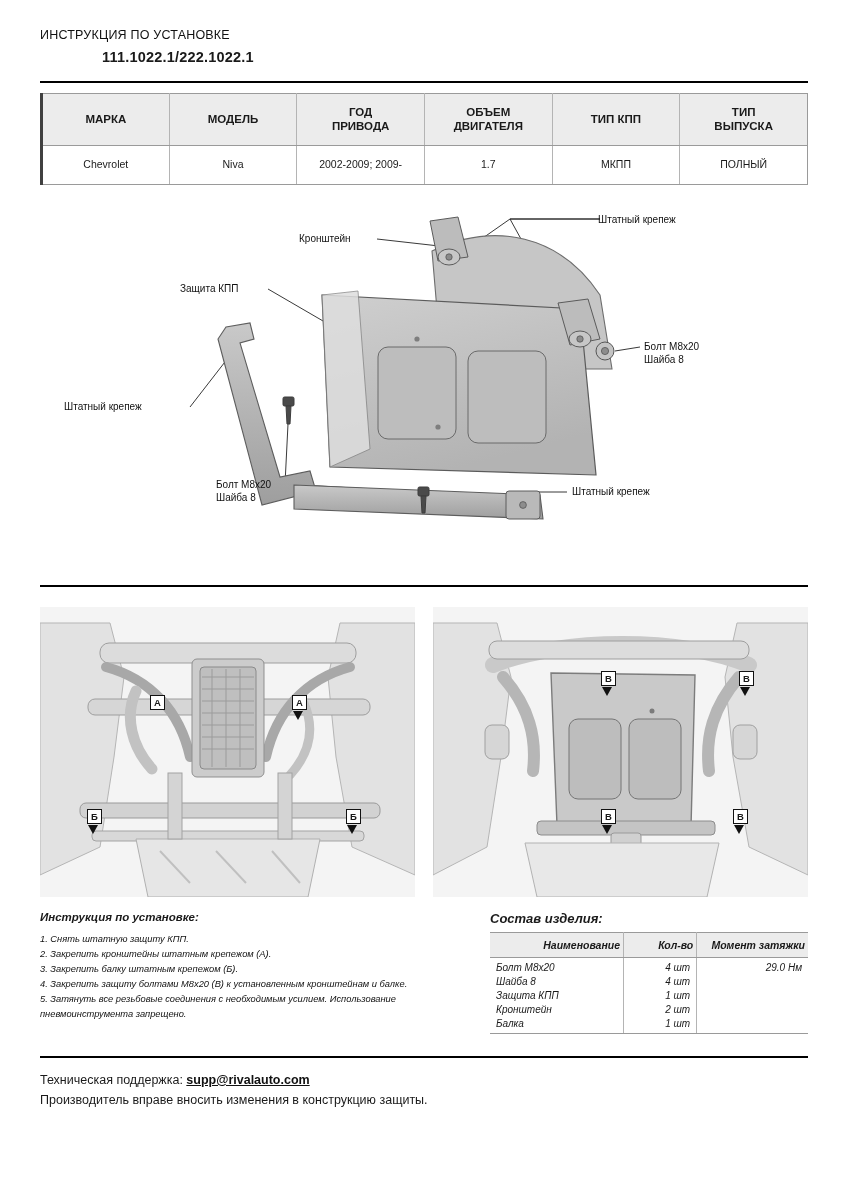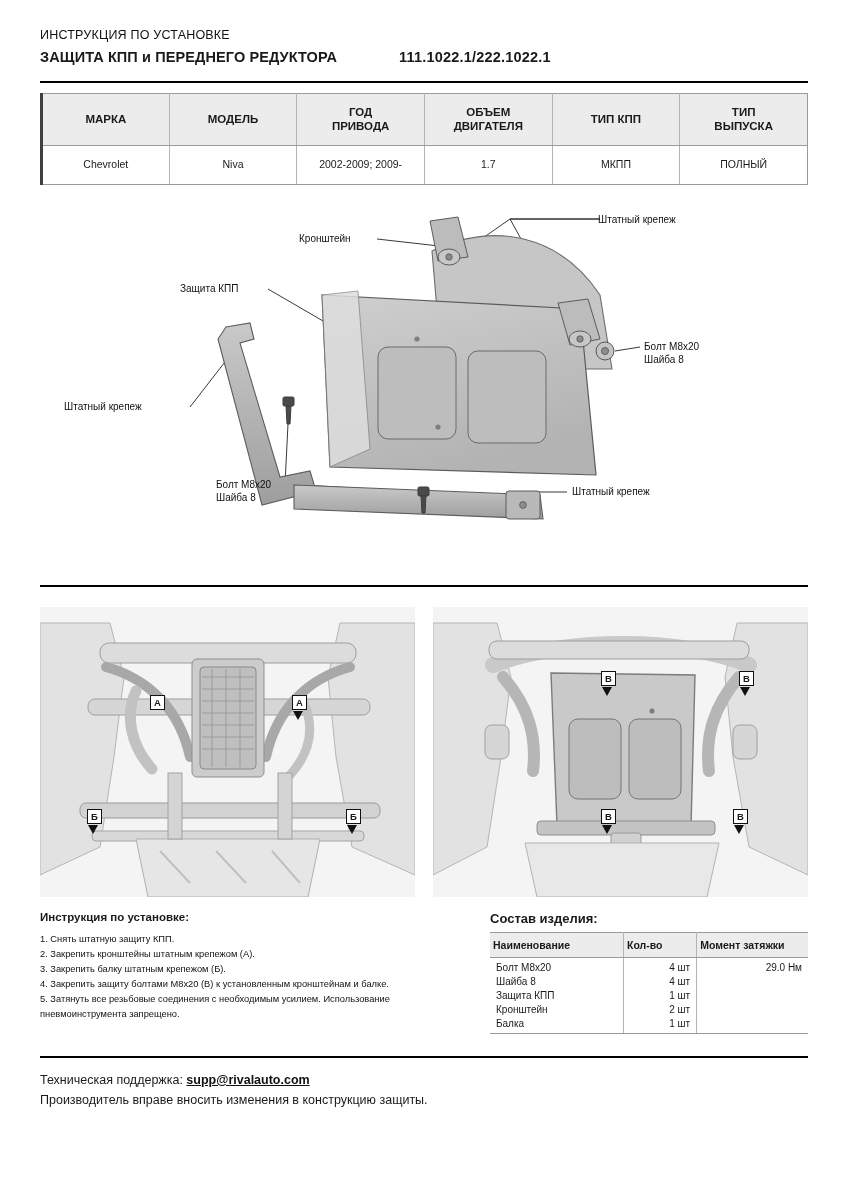--- a/index.html
+++ b/index.html
@@ -132,20 +132,21 @@
     width: 0; height: 0;
     border-left: 5px solid transparent;
     border-right: 5px solid transparent;
     border-top: 9px solid #111;
   }
 
   
   .bottom {
     display: flex;
     margin-top: 14px;
+    font-style: italic;
   }
   .instr { width: 440px; }
   .instr h4 {
     margin: 0 0 9px 0;
     font-size: 11.5px;
     font-weight: bold;
   }
   .instr p {
     margin: 0;
     font-size: 9.3px;
@@ -161,21 +162,21 @@
   table.parts {
     width: 100%;
     border-collapse: collapse;
     table-layout: fixed;
   }
   table.parts th {
     background: #ececec;
     font-size: 10.5px;
     font-weight: bold;
     padding: 6px 3px;
-    text-align: left;
+    text-align: right;
     border-right: 1px solid #b4b4b4;
     border-top: 1px solid #9a9a9a;
     border-bottom: 1px solid #9a9a9a;
   }
   table.parts th:last-child { border-right: none; }
   table.parts td {
     font-size: 10px;
     padding: 1.5px 6px;
     border-right: 1px solid #b4b4b4;
   }
@@ -197,21 +198,20 @@
   .foot a { color: #111; text-decoration: underline; font-weight: bold; }
 </style>
 </head>
 <body>
 
 <div class="page">
 
   <div class="hdr">
     <div class="hdr-line1">ИНСТРУКЦИЯ ПО УСТАНОВКЕ</div>
     <div class="hdr-line2">
-      <span class="hdr-title">ЗАЩИТА КПП и ПЕРЕДНЕГО РЕДУКТОРА</span>
       <span class="hdr-code">111.1022.1/222.1022.1</span>
     </div>
   </div>
 
   <div class="rule"></div>
 
   <table class="spec">
     <thead>
       <tr>
         <th>

